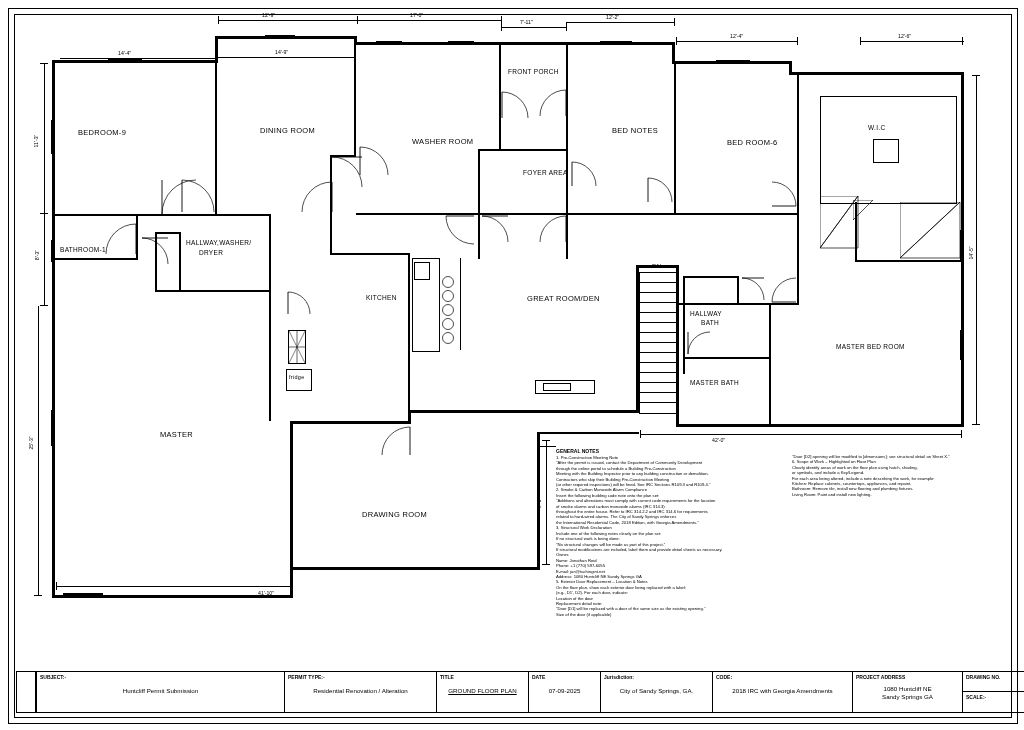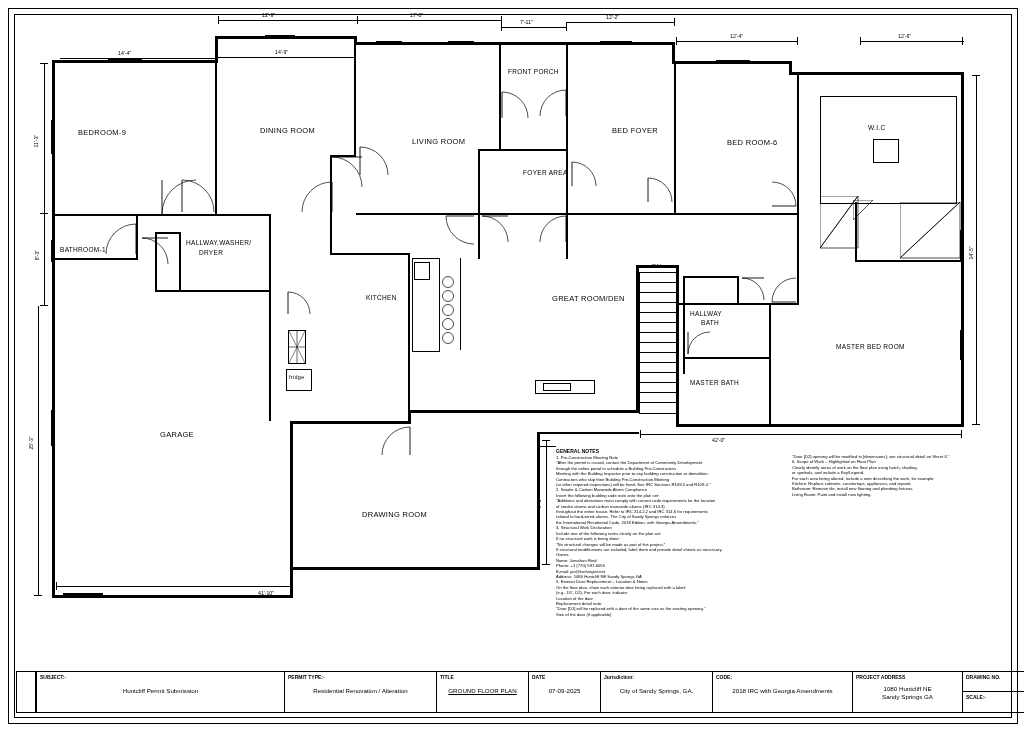--- a/index.html
+++ b/index.html
@@ -310,36 +310,36 @@
     <div class="tick" style="left:961px;top:430px;height:8px;"></div>
 
     <div class="dimlineV" style="left:546px;top:440px;height:124px;"></div>
     <div class="tickH" style="left:542px;top:440px;width:8px;"></div>
     <div class="tickH" style="left:542px;top:564px;width:8px;"></div>
 
     <div class="dimline" style="left:540px;top:446px;width:16px;"></div>
 
     <div class="lbl" style="left:78px;top:128px;">BEDROOM-9</div>
     <div class="lbl" style="left:260px;top:126px;">DINING ROOM</div>
-    <div class="lbl" style="left:412px;top:137px;">LIVING ROOM</div>
+    <div class="lbl" style="left:412px;top:137px;">WASHER ROOM</div>
     <div class="lbl sm" style="left:508px;top:68px;">FRONT PORCH</div>
-    <div class="lbl" style="left:612px;top:126px;">BED FOYER</div>
+    <div class="lbl" style="left:612px;top:126px;">BED NOTES</div>
     <div class="lbl" style="left:727px;top:138px;">BED ROOM-6</div>
     <div class="lbl sm" style="left:868px;top:124px;">W.I.C</div>
     <div class="lbl sm" style="left:523px;top:169px;">FOYER AREA</div>
     <div class="lbl sm" style="left:60px;top:246px;">BATHROOM-1</div>
     <div class="lbl sm" style="left:186px;top:239px;">HALLWAY,WASHER/</div>
     <div class="lbl sm" style="left:199px;top:249px;">DRYER</div>
     <div class="lbl sm" style="left:366px;top:294px;">KITCHEN</div>
-    <div class="lbl" style="left:552px;top:294px;text-align:center;">GREAT ROOM/DEN</div>
+    <div class="lbl" style="left:527px;top:294px;text-align:center;">GREAT ROOM/DEN</div>
     <div class="lbl sm" style="left:690px;top:310px;">HALLWAY</div>
     <div class="lbl sm" style="left:701px;top:319px;">BATH</div>
     <div class="lbl sm" style="left:690px;top:379px;">MASTER BATH</div>
     <div class="lbl sm" style="left:836px;top:343px;">MASTER BED ROOM</div>
-    <div class="lbl" style="left:160px;top:430px;">GARAGE</div>
+    <div class="lbl" style="left:160px;top:430px;">MASTER</div>
     <div class="lbl" style="left:362px;top:510px;">DRAWING ROOM</div>
     <div class="lbl sm" style="left:289px;top:374px;font-size:5.5px;">fridge</div>
     <div class="lbl sm" style="left:652px;top:263px;font-size:6px;">DN</div>
 
     <div class="dim" style="left:262px;top:12px;">12'-9"</div>
     <div class="dim" style="left:410px;top:12px;">17'-0"</div>
     <div class="dim" style="left:520px;top:19px;">7'-11"</div>
     <div class="dim" style="left:606px;top:14px;">12'-2"</div>
     <div class="dim" style="left:730px;top:33px;">12'-4"</div>
     <div class="dim" style="left:898px;top:33px;">12'-6"</div>

